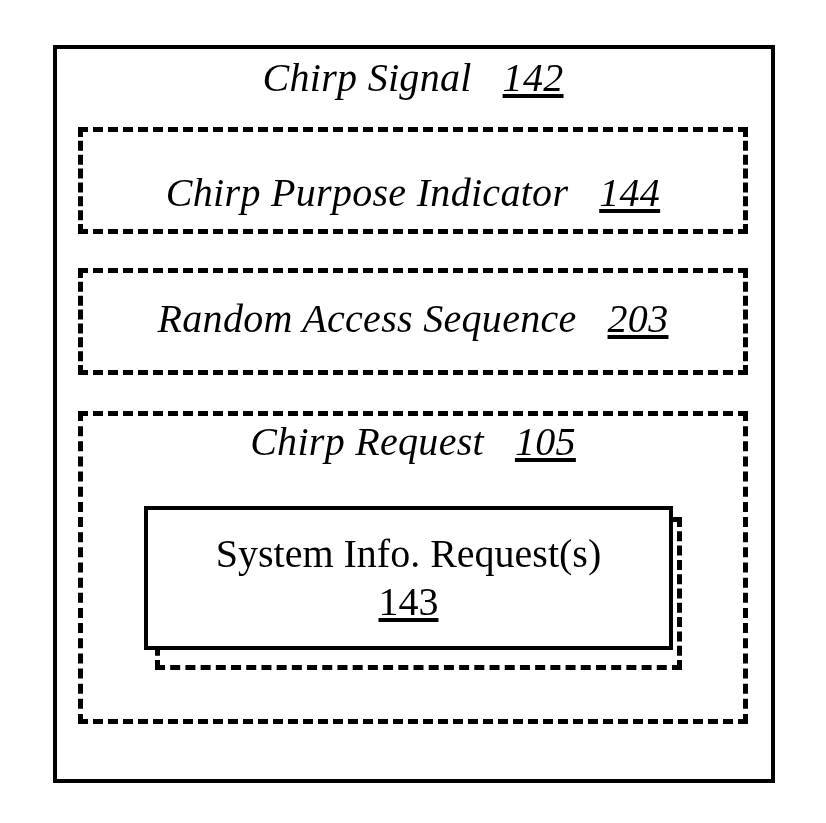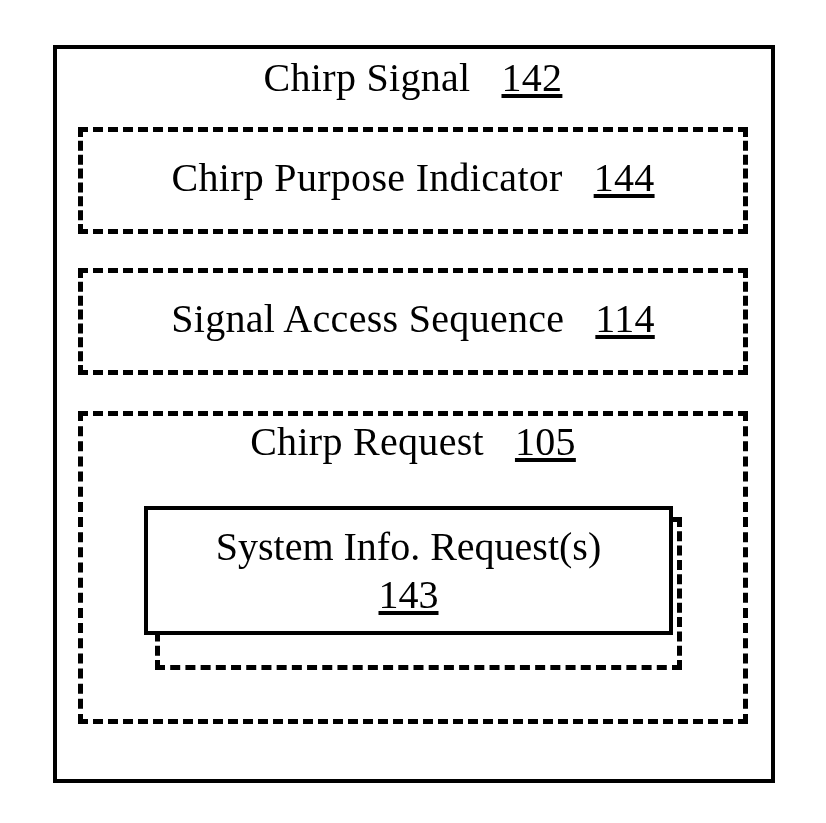--- a/index.html
+++ b/index.html
@@ -73,45 +73,46 @@
     border-width: 5px;
     z-index: 2;
   }
 
   
   #sysinfo-solid-box {
     position: absolute;
     left: 144px;
     top: 506px;
     width: 529px;
-    height: 129px;
+    height: 144px;
     box-sizing: border-box;
     border: 4px solid #000000;
     background: #ffffff;
     z-index: 3;
     display: flex;
     align-items: center;
     justify-content: center;
   }
 
   
   .block-label {
     position: absolute;
     left: 0;
     right: 0;
     text-align: center;
     font-size: 40px;
     line-height: 46px;
     letter-spacing: 0.3px;
     white-space: nowrap;
     z-index: 4;
+    font-style: italic;
   }
 
   #chirp-signal-label   { top: 55px; }
-  #chirp-purpose-label  { top: 155px; text-align: center; }
+  #chirp-purpose-label  { top: 170px; text-align: center; }
   #random-access-label  { top: 296px; }
   #chirp-message-label  { top: 419px; }
 
   .sysinfo-text {
     text-align: center;
     font-size: 40px;
     line-height: 48px;
     width: 100%;
     padding: 0 6px;
     box-sizing: border-box;
@@ -155,23 +156,23 @@
     <span class="ref-num">142</span>
   </div>
 
   <div class="block-label" id="chirp-purpose-label">
     <span>Chirp Purpose Indicator</span>
     <span>&nbsp;</span>
     <span class="ref-num">144</span>
   </div>
 
   <div class="block-label" id="random-access-label">
-    <span>Signal Access Sequence</span>
+    <span>Random Access Sequence</span>
     <span>&nbsp;</span>
-    <span class="ref-num">114</span>
+    <span class="ref-num">203</span>
   </div>
 
   <div class="block-label" id="chirp-message-label">
     <span>Chirp Request</span>
     <span>&nbsp;</span>
     <span class="ref-num">105</span>
   </div>
 
 </div>
 

